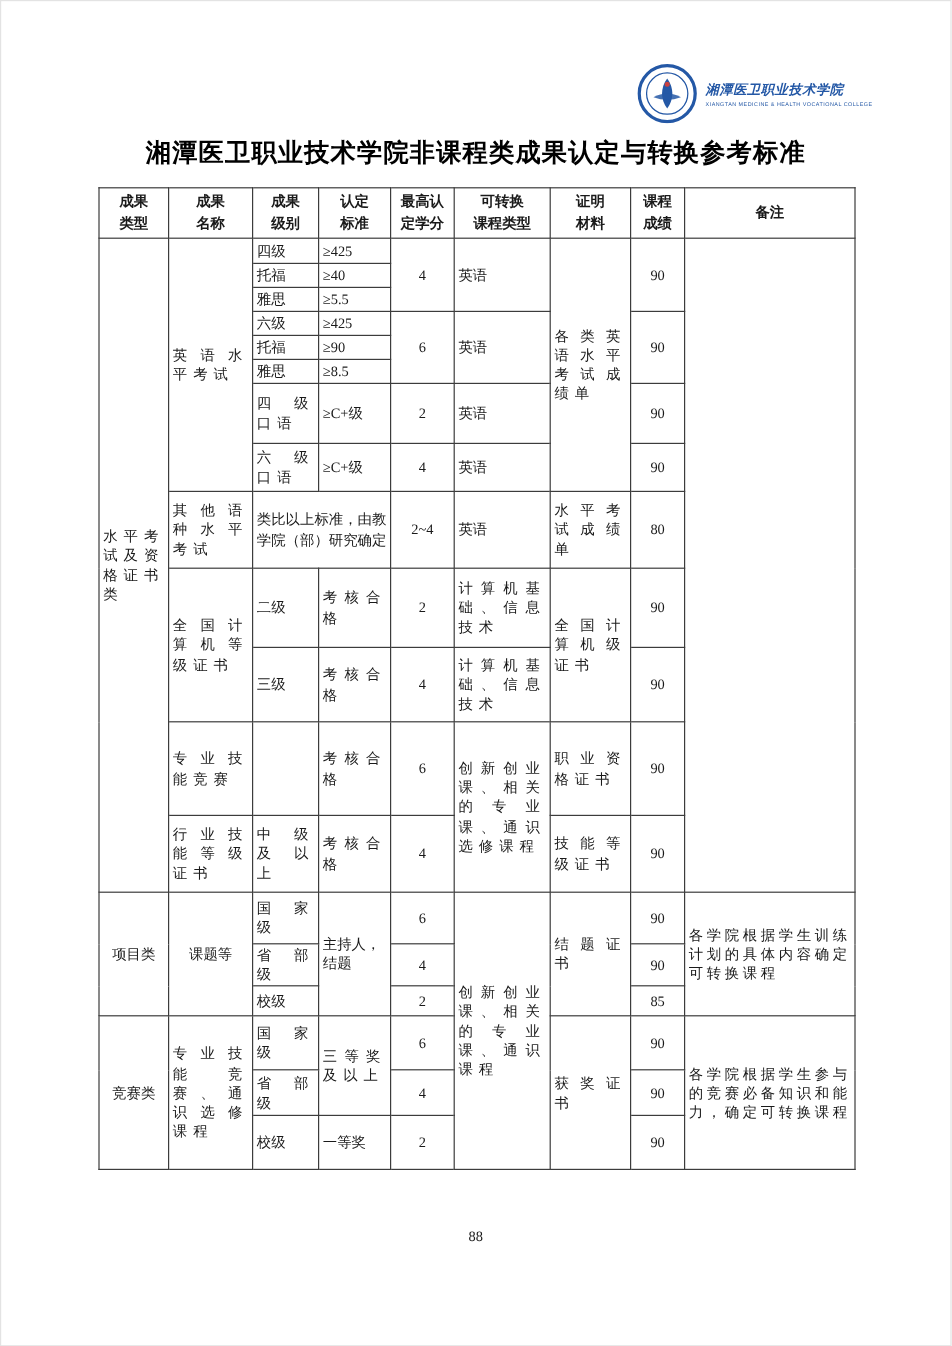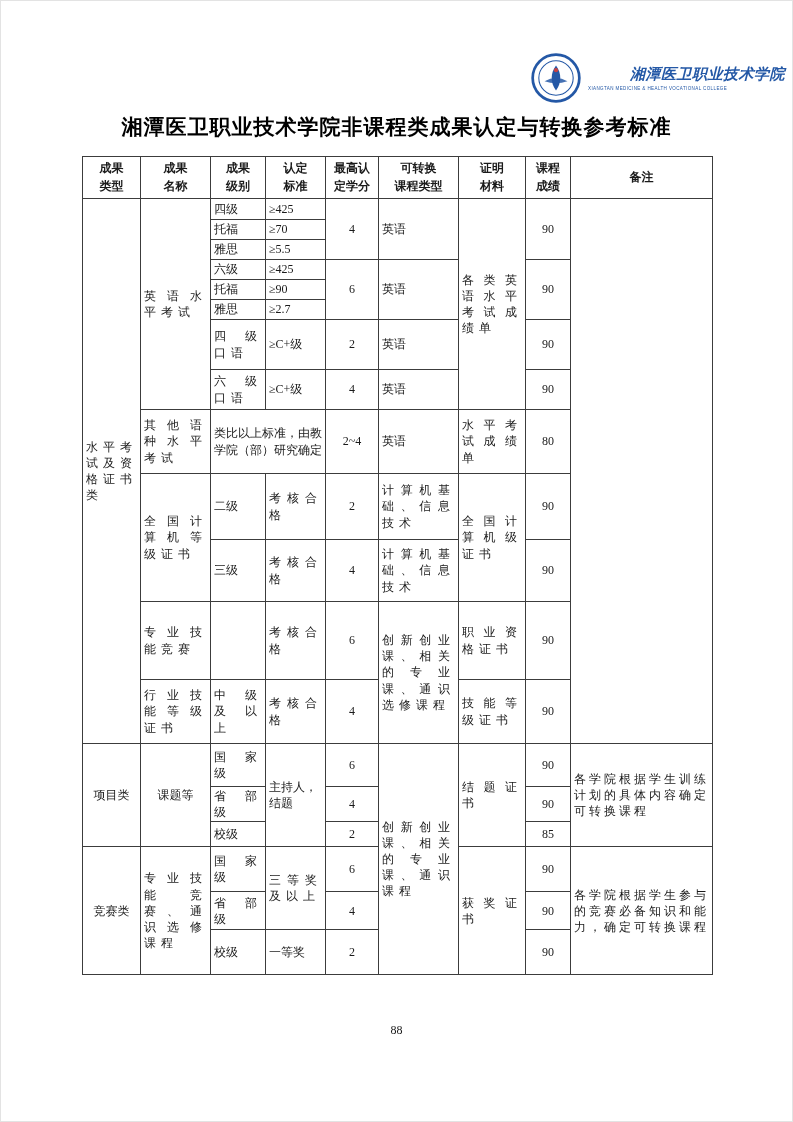--- a/index.html
+++ b/index.html
@@ -6,21 +6,21 @@
   body{
     width:793px;height:1122px;position:relative;background:#ffffff;
     font-family:"Liberation Serif","DejaVu Serif",serif;color:#1a1a1a;
     box-sizing:border-box;border:1px solid #e3e3e3;overflow:hidden;
   }
   .logo-block{position:absolute;top:52px;left:530px;display:flex;align-items:center;gap:7px;}
   .logo-emblem{width:50px;height:50px;flex:0 0 auto;}
   .logo-text{display:flex;flex-direction:column;justify-content:center;}
   .logo-cn{
     font-family:"Liberation Serif","DejaVu Serif",serif;
-    font-size:15px;font-weight:bold;font-style:italic;color:#2458a6;letter-spacing:0.5px;white-space:nowrap;margin-left:42px;
+    font-size:11px;font-weight:bold;font-style:italic;color:#2458a6;letter-spacing:0.5px;white-space:nowrap;
   }
   .logo-en{
     font-family:"Liberation Sans","DejaVu Sans",sans-serif;
     font-size:4.5px;color:#2458a6;letter-spacing:0.4px;white-space:nowrap;margin-top:2px;
   }
   .page-title{
     position:absolute;top:112px;left:0;width:100%;text-align:center;
     font-family:"Liberation Sans","DejaVu Sans",sans-serif;
     font-size:21px;font-weight:bold;letter-spacing:1px;color:#000;
   }
@@ -102,40 +102,40 @@
           <td class="a-l">四级</td>
           <td class="a-l">≥425</td>
           <td rowspan="3" class="a-c">4</td>
           <td rowspan="3" class="a-l">英语</td>
           <td rowspan="8" class="a-j">各类英语水平考试成绩单</td>
           <td rowspan="3" class="a-c">90</td>
           <td rowspan="13" class="a-c"></td>
         </tr>
         <tr style="height: 20px;">
           <td class="a-l">托福</td>
-          <td class="a-l">≥70</td>
+          <td class="a-l">≥40</td>
         </tr>
         <tr style="height: 20px;">
           <td class="a-l">雅思</td>
           <td class="a-l">≥5.5</td>
         </tr>
         <tr style="height: 20px;">
           <td class="a-l">六级</td>
           <td class="a-l">≥425</td>
           <td rowspan="3" class="a-c">6</td>
           <td rowspan="3" class="a-l">英语</td>
           <td rowspan="3" class="a-c">90</td>
         </tr>
         <tr style="height: 20px;">
           <td class="a-l">托福</td>
           <td class="a-l">≥90</td>
         </tr>
         <tr style="height: 20px;">
           <td class="a-l">雅思</td>
-          <td class="a-l">≥2.7</td>
+          <td class="a-l">≥8.5</td>
         </tr>
         <tr style="height: 50px;">
           <td class="a-j">四级口语</td>
           <td class="a-l">≥C+级</td>
           <td class="a-c">2</td>
           <td class="a-l">英语</td>
           <td class="a-c">90</td>
         </tr>
         <tr style="height: 40px;">
           <td class="a-j">六级口语</td>

